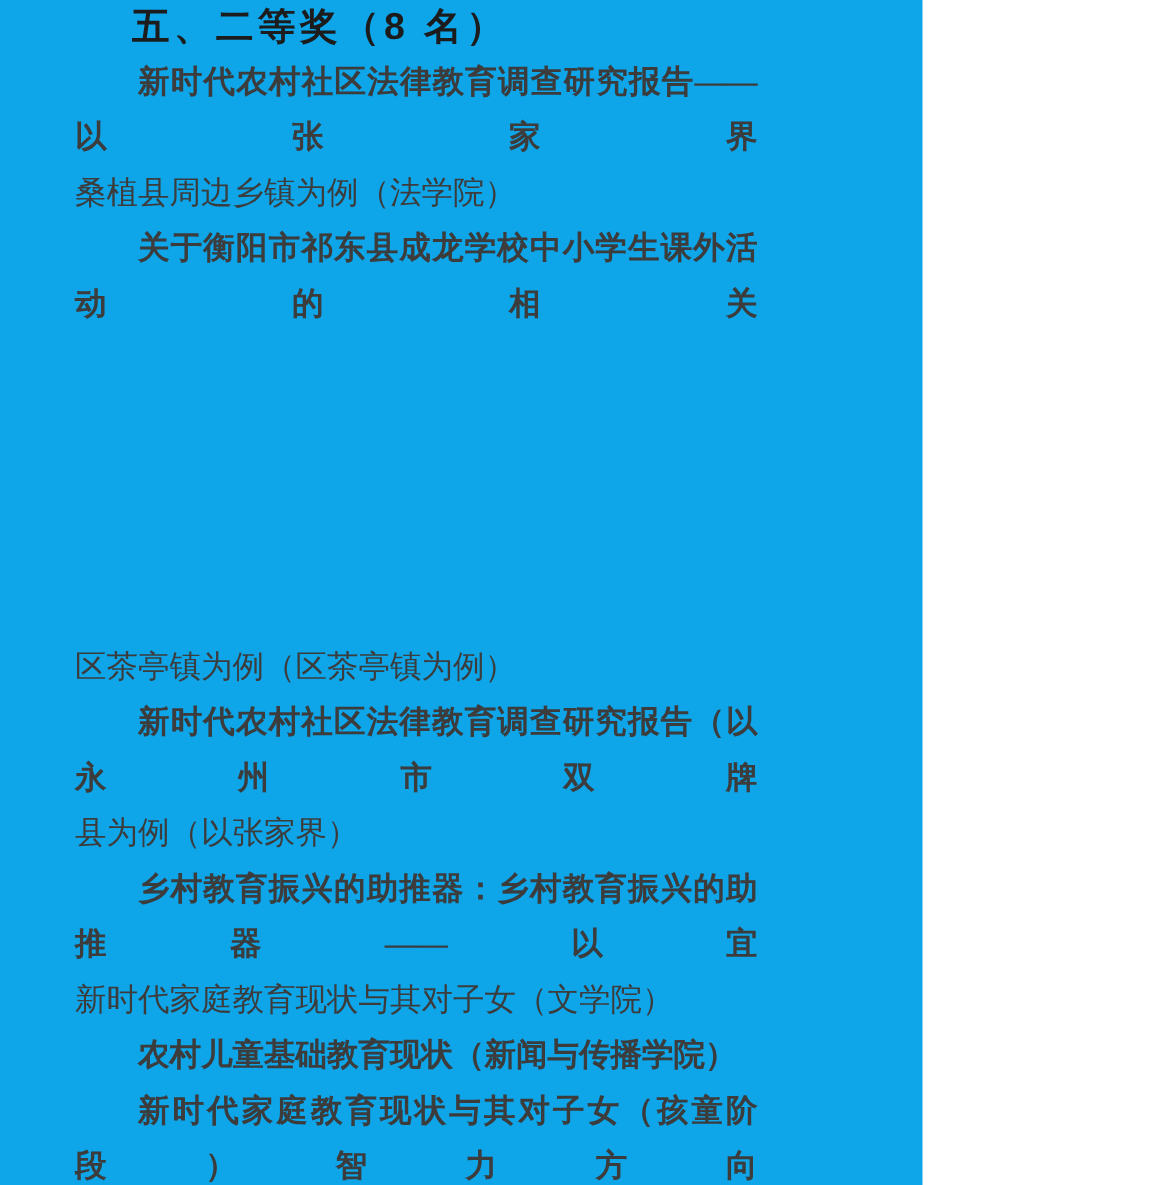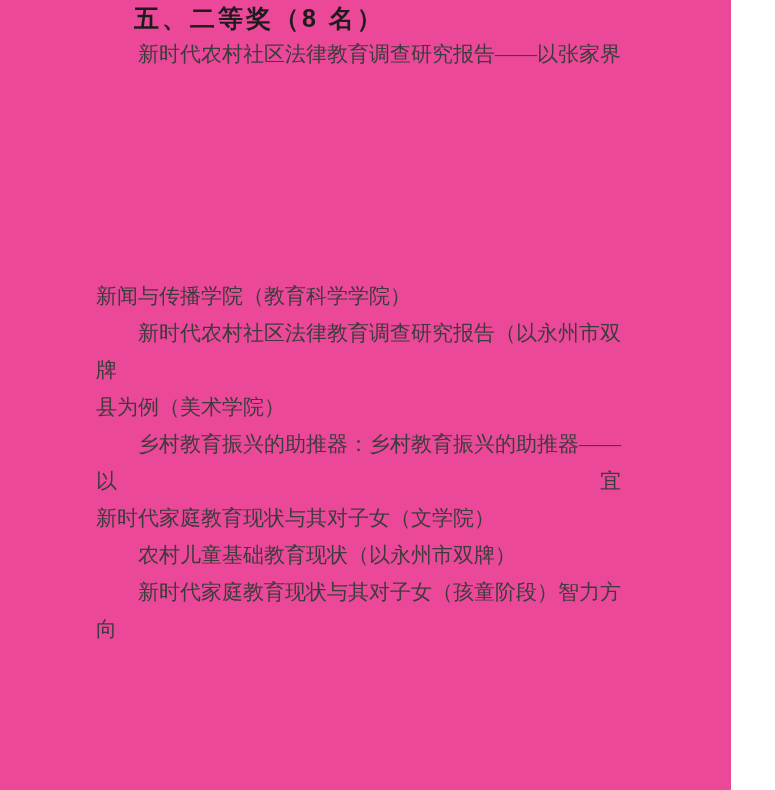--- a/index.html
+++ b/index.html
@@ -2,25 +2,25 @@
 <html><head>
 <meta charset="utf-8">
 <style>
   html, body {
     margin: 0;
     padding: 0;
     background: #ffffff;
   }
   .page {
     position: relative;
-    width: 731px;
+    width: 615px;
     height: 790px;
     box-sizing: border-box;
-    padding: 0 110px 0 96px;
-    background: #ec4899;
+    padding: 0 110px 0 50px;
+    background: #0ea5e9;
     overflow: hidden;
     font-family: "Liberation Serif", "DejaVu Serif", serif;
     color: #3c3c3c;
   }
   .heading {
     margin: 0;
     font-family: "Liberation Sans", "DejaVu Sans", sans-serif;
     font-weight: 700;
     font-size: 25px;
     line-height: 36px;
@@ -30,40 +30,43 @@
     white-space: nowrap;
   }
   .ln {
     margin: 0;
     font-size: 21px;
     line-height: 37px;
     font-weight: 400;
   }
   .ind {
     text-indent: 42px;
+    font-weight: bold;
   }
   .just {
     text-align: justify;
     text-align-last: justify;
   }
   .gap {
     height: 205px;
   }
 </style>
 </head>
 <body>
 
 <div class="page">
   <h2 class="heading">五、二等奖（8 名）</h2>
 
   <p class="ln ind just">新时代农村社区法律教育调查研究报告——以张家界</p>
+  <p class="ln">桑植县周边乡镇为例（法学院）</p>
+  <p class="ln ind just">关于衡阳市祁东县成龙学校中小学生课外活动的相关</p>
 
   <div class="gap"></div>
 
-  <p class="ln">新闻与传播学院（教育科学学院）</p>
+  <p class="ln">区茶亭镇为例（区茶亭镇为例）</p>
   <p class="ln ind just">新时代农村社区法律教育调查研究报告（以永州市双牌</p>
-  <p class="ln">县为例（美术学院）</p>
+  <p class="ln">县为例（以张家界）</p>
   <p class="ln ind just">乡村教育振兴的助推器：乡村教育振兴的助推器——以宜</p>
   <p class="ln">新时代家庭教育现状与其对子女（文学院）</p>
-  <p class="ln ind">农村儿童基础教育现状（以永州市双牌）</p>
+  <p class="ln ind">农村儿童基础教育现状（新闻与传播学院）</p>
   <p class="ln ind just">新时代家庭教育现状与其对子女（孩童阶段）智力方向</p>
 
 </div>
 
 </body></html>

